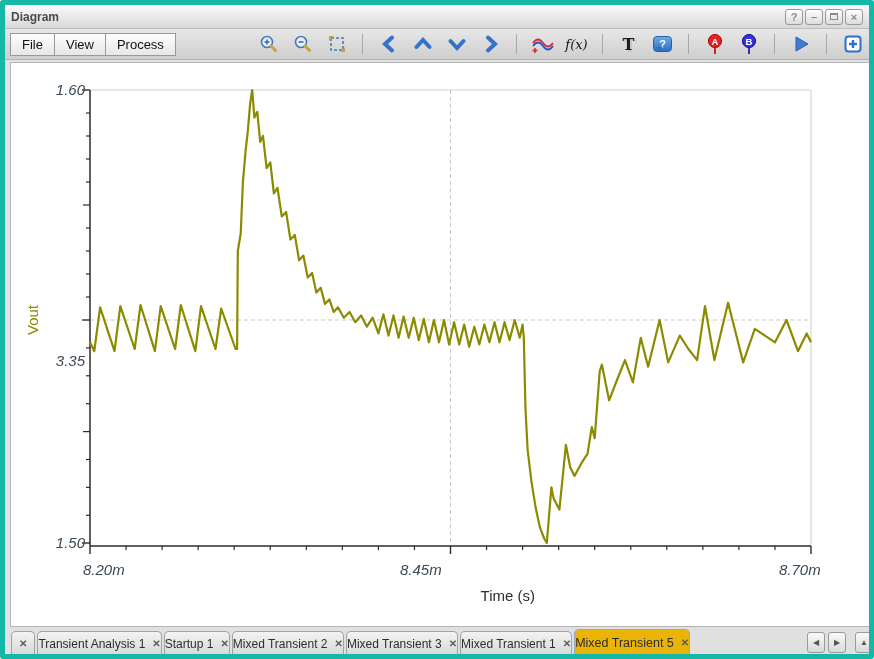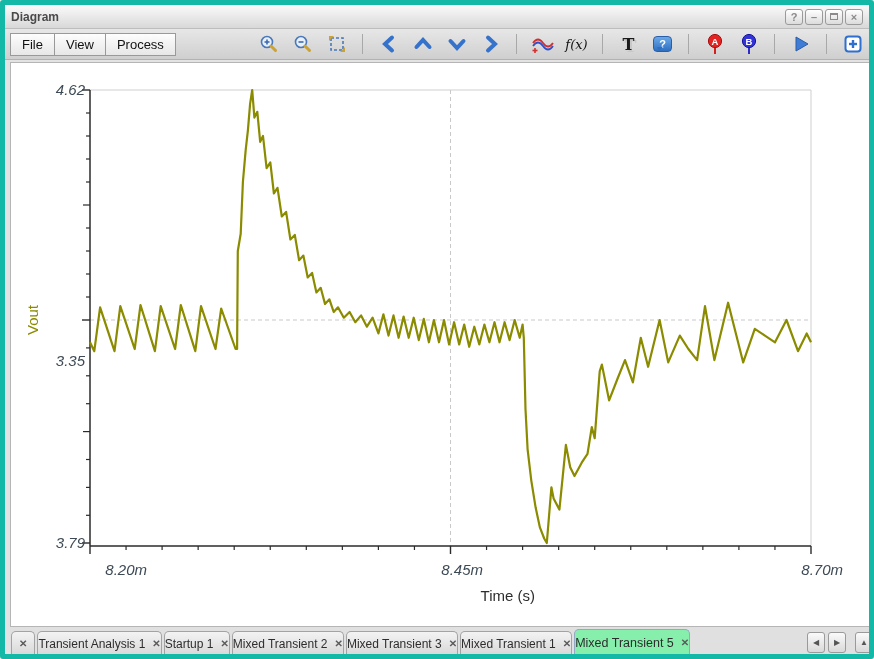--- a/index.html
+++ b/index.html
@@ -54,40 +54,40 @@
     border:4px solid transparent; border-top-color:#2e6fc2; border-left-width:2px; }
 
   
   .plotpanel {
     position:absolute; left:5px; top:57px; width:864px; height:565px;
     background:#fff; border:1px solid #b5b5b5;
   }
   .plotpanel svg { position:absolute; left:0; top:0; }
   .lab { position:absolute; color:#3d4a55; font-size:15px; font-style:italic; }
   .ylab { width:46px; text-align:right; }
-  .xlab { width:64px; text-align:right; }
+  .xlab { width:64px; text-align:left; }
   .axistitle { position:absolute; color:#2e2e2e; font-size:15px; font-style:normal; }
   .vout {
     position:absolute; left:21px; top:257px; transform:translate(-50%,-50%) rotate(-90deg);
     color:#8a8a00; font-size:15px; white-space:nowrap;
   }
 
   
   .tabbar {
     position:absolute; left:5px; top:622px; width:864px; height:28px;
     background:#e0e0e0; display:flex; align-items:flex-end; padding:0 1px;
   }
   .tab {
     display:flex; align-items:center; gap:7px; height:24px; padding:0 0;
     font-size:12px; color:#2d2d2d; white-space:nowrap;
     background:linear-gradient(#f3f3f3,#d8d8d8);
     border:1px solid #a3a3a3; border-bottom:none; border-radius:5px 5px 0 0;
     margin-right:2px; cursor:default;
   }
-  .tab.active { background:#86efac; border-color:#93a9c4; height:26px; font-size:12.5px; }
+  .tab.active { background:#eab308; border-color:#93a9c4; height:26px; font-size:12.5px; }
   .tabclose { font-size:10px; font-weight:bold; color:#5a5a5a; }
   .tabnav { margin-left:auto; display:flex; align-items:center; gap:3px; padding-bottom:2px; }
   .navbtn {
     width:18px; height:21px; border:1px solid #9a9a9a; border-radius:3px;
     background:linear-gradient(#fafafa,#d9d9d9); color:#555; font-size:8px;
     display:flex; align-items:center; justify-content:center; cursor:default;
   }
   .navbtn.up { margin-left:6px; }
 
   .bottomframe {
@@ -256,26 +256,26 @@
         <line x1="655.8" y1="483" x2="655.8" y2="487" stroke="#2b2b2b" stroke-width="1.2"></line>
         <line x1="331.34999999999997" y1="483" x2="331.34999999999997" y2="487" stroke="#2b2b2b" stroke-width="1.2"></line>
         <line x1="691.8499999999999" y1="483" x2="691.8499999999999" y2="487" stroke="#2b2b2b" stroke-width="1.2"></line>
         <line x1="367.4" y1="483" x2="367.4" y2="487" stroke="#2b2b2b" stroke-width="1.2"></line>
         <line x1="727.9" y1="483" x2="727.9" y2="487" stroke="#2b2b2b" stroke-width="1.2"></line>
         <line x1="403.45" y1="483" x2="403.45" y2="487" stroke="#2b2b2b" stroke-width="1.2"></line>
         <line x1="763.95" y1="483" x2="763.95" y2="487" stroke="#2b2b2b" stroke-width="1.2"></line>
         <polyline points="79.0,279.3 83.3,288.2 89.1,244.3 103.5,288.2 109.3,243.2 123.7,286.0 129.5,242.0 143.9,288.2 149.7,243.2 164.1,286.0 169.8,242.0 184.3,288.2 190.0,243.2 204.5,286.0 210.2,245.5 224.6,286.0 226.1,286.0 226.8,188.0 229.7,170.8 231.9,119.0 234.7,86.8 236.9,67.3 239.1,40.8 241.2,27.0 243.4,54.6 246.3,48.8 249.2,78.8 252.0,73.0 255.6,105.2 259.3,99.4 262.9,130.5 266.5,124.8 270.8,153.5 275.1,148.9 279.4,176.5 283.8,171.9 288.1,197.2 292.4,192.6 296.7,214.5 301.1,209.9 305.4,229.4 309.7,224.8 314.0,240.9 318.4,236.3 322.7,249.0 327.0,244.3 332.8,254.7 338.6,249.0 344.3,259.2 350.1,252.4 355.9,263.7 361.6,254.7 367.4,270.4 372.4,251.3 377.5,272.6 382.5,252.4 387.6,274.8 392.6,253.6 397.7,274.8 402.7,254.7 407.8,277.1 412.8,255.9 417.9,279.3 422.9,257.0 428.0,279.3 433.0,257.0 438.1,281.5 443.1,259.2 448.2,281.5 453.2,261.5 458.2,283.8 463.3,263.7 468.3,281.5 473.4,261.5 478.4,279.3 483.5,259.2 488.5,279.3 493.6,259.2 498.6,277.1 503.7,257.0 508.7,274.8 511.6,261.5 512.8,274.8 514.5,346.2 516.6,386.3 520.3,417.6 524.6,444.3 528.9,464.4 533.2,475.5 535.8,480.0 540.4,424.3 542.6,435.4 548.4,446.6 554.9,381.9 559.2,404.2 563.5,413.1 570.7,399.7 576.5,390.8 580.8,364.0 583.7,375.2 588.7,308.3 590.9,301.6 598.1,337.3 606.8,315.0 614.0,297.1 621.9,319.4 629.8,274.8 637.1,303.8 648.6,257.0 657.2,299.4 668.8,272.6 677.4,286.0 686.1,297.1 694.0,243.2 703.4,297.1 717.1,239.7 732.2,299.4 743.8,265.9 753.9,272.6 764.0,279.3 775.5,257.0 787.0,288.2 795.7,270.4 800.0,279.3" fill="none" stroke="#8b8b00" stroke-width="2.2" stroke-linejoin="round"></polyline>
       </svg>
 
-    <div class="lab ylab" style="left:28px; top:18px;">4.62</div>
+    <div class="lab ylab" style="left:28px; top:18px;">1.60</div>
     <div class="lab ylab" style="left:28px; top:248px;margin-top:41px;">3.35</div>
-    <div class="lab ylab" style="left:28px; top:471px;">3.79</div>
+    <div class="lab ylab" style="left:28px; top:471px;">1.50</div>
 
     <div class="lab xlab" style="left:72px;  top:498px;">8.20m</div>
-    <div class="lab xlab" style="left:408px; top:498px;">8.45m</div>
+    <div class="lab xlab" style="left:389px; top:498px;">8.45m</div>
     <div class="lab xlab" style="left:768px; top:498px;">8.70m</div>
 
     <div class="axistitle" style="left:424px; top:524px; width:100px; text-align:right;">Time (s)</div>
     <div class="vout">Vout</div>
   </div>
 
   <div class="tabbar">
     <div class="tab" style="padding:0 7px;">
       <span class="tabclose">✕</span>
     </div>

